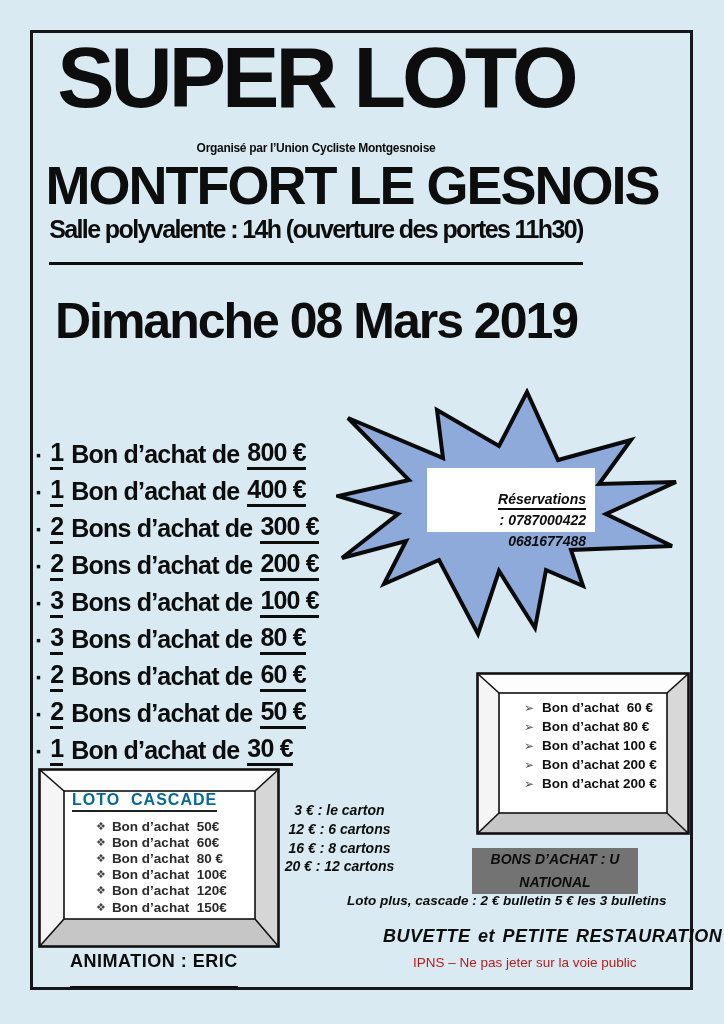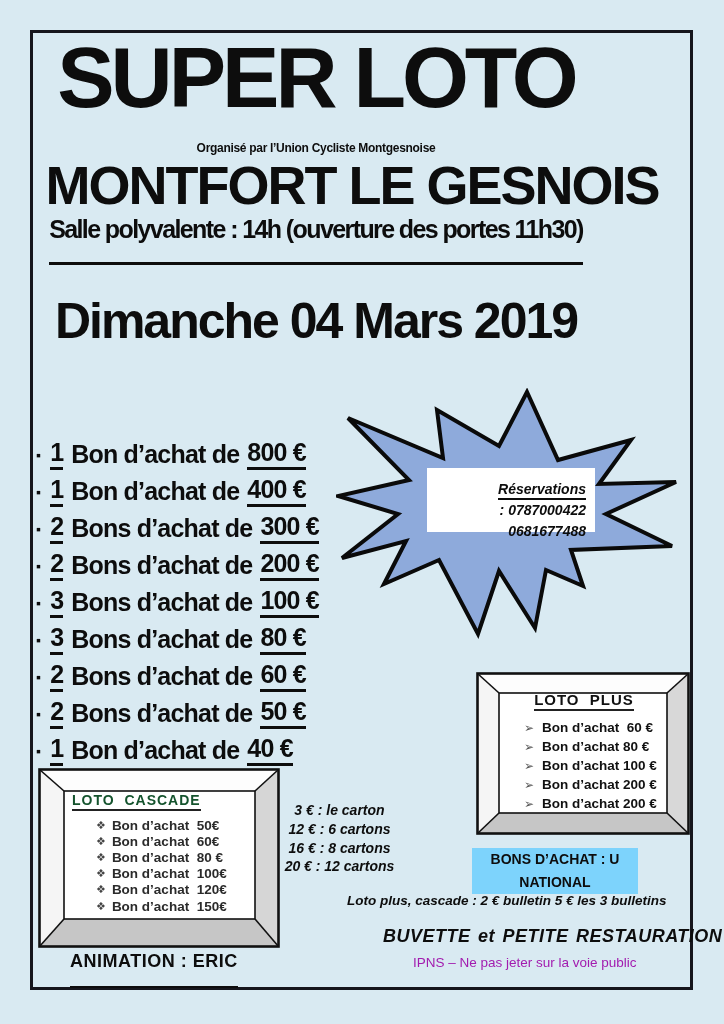--- a/index.html
+++ b/index.html
@@ -28,67 +28,67 @@
   .prize-list{left:36px;top:436px;margin:0;padding:0;list-style:none;}
   .prize-list li{display:flex;align-items:center;height:37px;font-size:25px;font-weight:bold;letter-spacing:-0.8px;}
   .sq{font-size:14px;margin-right:10px;line-height:1;}
   .u{border-bottom:3px solid #0d0d0d;padding-bottom:1px;line-height:1.05;display:inline-block;}
   .cnt{margin-right:8px;}
   .lbl{margin-right:8px;}
 
   
   .starburst{left:336px;top:388px;width:362px;height:256px;}
   .res-box{left:427px;top:468px;width:168px;height:64px;background:#ffffff;
-           text-align:right;padding:11px 9px 0 0;box-sizing:border-box;
+           text-align:right;padding:21px 9px 0 0;box-sizing:border-box;
            font-size:14px;font-weight:bold;font-style:italic;line-height:21px;}
   .res-box .rl{border-bottom:2px solid #0d0d0d;padding-bottom:1px;}
   .res-box .sep{white-space:pre;}
 
   
   .frame-plus{left:476px;top:672px;width:214px;height:163px;}
   .plus-content{left:498px;top:691px;width:172px;color:#111;}
   .plus-title-row{text-align:center;}
   .frame-title{display:inline-block;font-weight:bold;border-bottom:2px solid #222;padding-bottom:1px;}
   .plus-content .frame-title{font-size:15px;letter-spacing:1px;}
   .plus-items{margin:7px 0 0 0;padding:0 0 0 26px;list-style:none;}
   .plus-items li{display:flex;align-items:center;height:19px;font-size:13.5px;font-weight:bold;}
   .arrow-b{color:#555;font-size:12px;margin-right:8px;line-height:1;}
 
   .frame-cascade{left:38px;top:768px;width:242px;height:180px;}
   .cascade-content{left:62px;top:791px;width:196px;color:#222;}
-  .cascade-content .frame-title{font-size:14px;letter-spacing:1px;margin-left:10px;color:#14532d;}
+  .cascade-content .frame-title{font-size:16px;letter-spacing:1px;margin-left:10px;color:#0369a1;}
   .cascade-items{margin:6px 0 0 0;padding:0 0 0 34px;list-style:none;}
   .cascade-items li{display:flex;align-items:center;height:16.2px;font-size:13.5px;font-weight:bold;color:#2b2b2b;}
   .diamond-b{color:#444;font-size:11px;margin-right:6px;line-height:1;}
 
   
   .pricing{left:262px;top:801px;width:155px;text-align:center;
            font-size:14px;font-weight:bold;font-style:italic;line-height:18.8px;}
-  .bons{left:472px;top:848px;width:166px;background:#7dd3fc;text-align:center;
-        font-size:14px;font-weight:bold;line-height:23px;}
+  .bons{left:472px;top:848px;width:166px;background:#737373;text-align:center;
+        font-size:14px;font-weight:bold;font-style:italic;line-height:23px;}
   .bulletins{left:347px;top:893px;font-size:13.5px;font-weight:bold;font-style:italic;}
   .buvette{left:383px;top:926px;font-size:18px;font-weight:bold;font-style:italic;letter-spacing:0.5px;word-spacing:2px;}
-  .ipns{left:413px;top:955px;font-size:13.5px;color:#a21caf;}
+  .ipns{left:413px;top:955px;font-size:13.5px;color:#b91c1c;}
   .animation{left:70px;top:951px;font-size:18px;font-weight:bold;}
   .animation .u2{border-bottom:2.5px solid #0d0d0d;padding-bottom:14px;display:inline-block;letter-spacing:0.5px;}
 </style>
 </head>
 <body>
 
 <div>
 
   <div class="abs poster-border"></div>
 
   <div class="abs center title">SUPER LOTO</div>
   <div class="abs center organizer">Organisé par l’Union Cycliste Montgesnoise</div>
   <div class="abs center city">MONTFORT LE GESNOIS</div>
   <div class="abs center venue">
     <span class="u2">Salle polyvalente : 14h (ouverture des portes 11h30)</span>
   </div>
-  <div class="abs center date">Dimanche 04 Mars 2019</div>
+  <div class="abs center date">Dimanche 08 Mars 2019</div>
 
   <ul class="abs prize-list">
     <li>
         <span class="sq">▪</span>
         <span class="u cnt">1</span>
         <span class="lbl">Bon d’achat de</span>
         <span class="u amt">800 €</span>
       </li>
     <li>
         <span class="sq">▪</span>
@@ -129,21 +129,21 @@
     <li>
         <span class="sq">▪</span>
         <span class="u cnt">2</span>
         <span class="lbl">Bons d’achat de</span>
         <span class="u amt">50 €</span>
       </li>
     <li>
         <span class="sq">▪</span>
         <span class="u cnt">1</span>
         <span class="lbl">Bon d’achat de</span>
-        <span class="u amt">40 €</span>
+        <span class="u amt">30 €</span>
       </li>
   </ul>
 
   <svg class="abs starburst" viewBox="0 0 362 256" xmlns="http://www.w3.org/2000/svg">
     <polygon points="191,4 163,58 101,22 107,70 12,30 73,92 2,108 62,126 6,170 70,153 48,196 103,172 142,246 163,183 199,240 210,182 247,198 235,162 336,158 270,126 340,94 263,96 295,52 222,72" fill="#8eaadb" stroke="#0a0a0a" stroke-width="4" stroke-linejoin="miter"></polygon>
   </svg>
   <div class="abs res-box">
     <div><span class="rl">Réservations</span><span class="sep"> : </span><span>0787000422</span></div>
     <div>0681677488</div>
   </div>
@@ -154,21 +154,20 @@
     <polygon points="212.5,1.5 212.5,161.5 191,141 191,21" fill="#d8d8d8"></polygon>
     <polygon points="1.5,161.5 23,141 191,141 212.5,161.5" fill="#c6c6c6"></polygon>
     <rect x="23" y="21" width="168" height="120" fill="#ffffff" stroke="#111" stroke-width="1.6"></rect>
     <rect x="1.5" y="1.5" width="211" height="160" fill="none" stroke="#111" stroke-width="2.6"></rect>
     <line x1="1.5" y1="1.5" x2="23" y2="21" stroke="#111" stroke-width="1.6"></line>
     <line x1="212.5" y1="1.5" x2="191" y2="21" stroke="#111" stroke-width="1.6"></line>
     <line x1="212.5" y1="161.5" x2="191" y2="141" stroke="#111" stroke-width="1.6"></line>
     <line x1="1.5" y1="161.5" x2="23" y2="141" stroke="#111" stroke-width="1.6"></line>
   </svg>
   <div class="abs plus-content">
-    <div class="plus-title-row"><span class="frame-title pre">LOTO  PLUS</span></div>
     <ul class="plus-items">
       <li>
           <span class="arrow-b">➢</span>
           <span class="pre">Bon d’achat  60 €</span>
         </li>
       <li>
           <span class="arrow-b">➢</span>
           <span class="pre">Bon d’achat 80 €</span>
         </li>
       <li>

